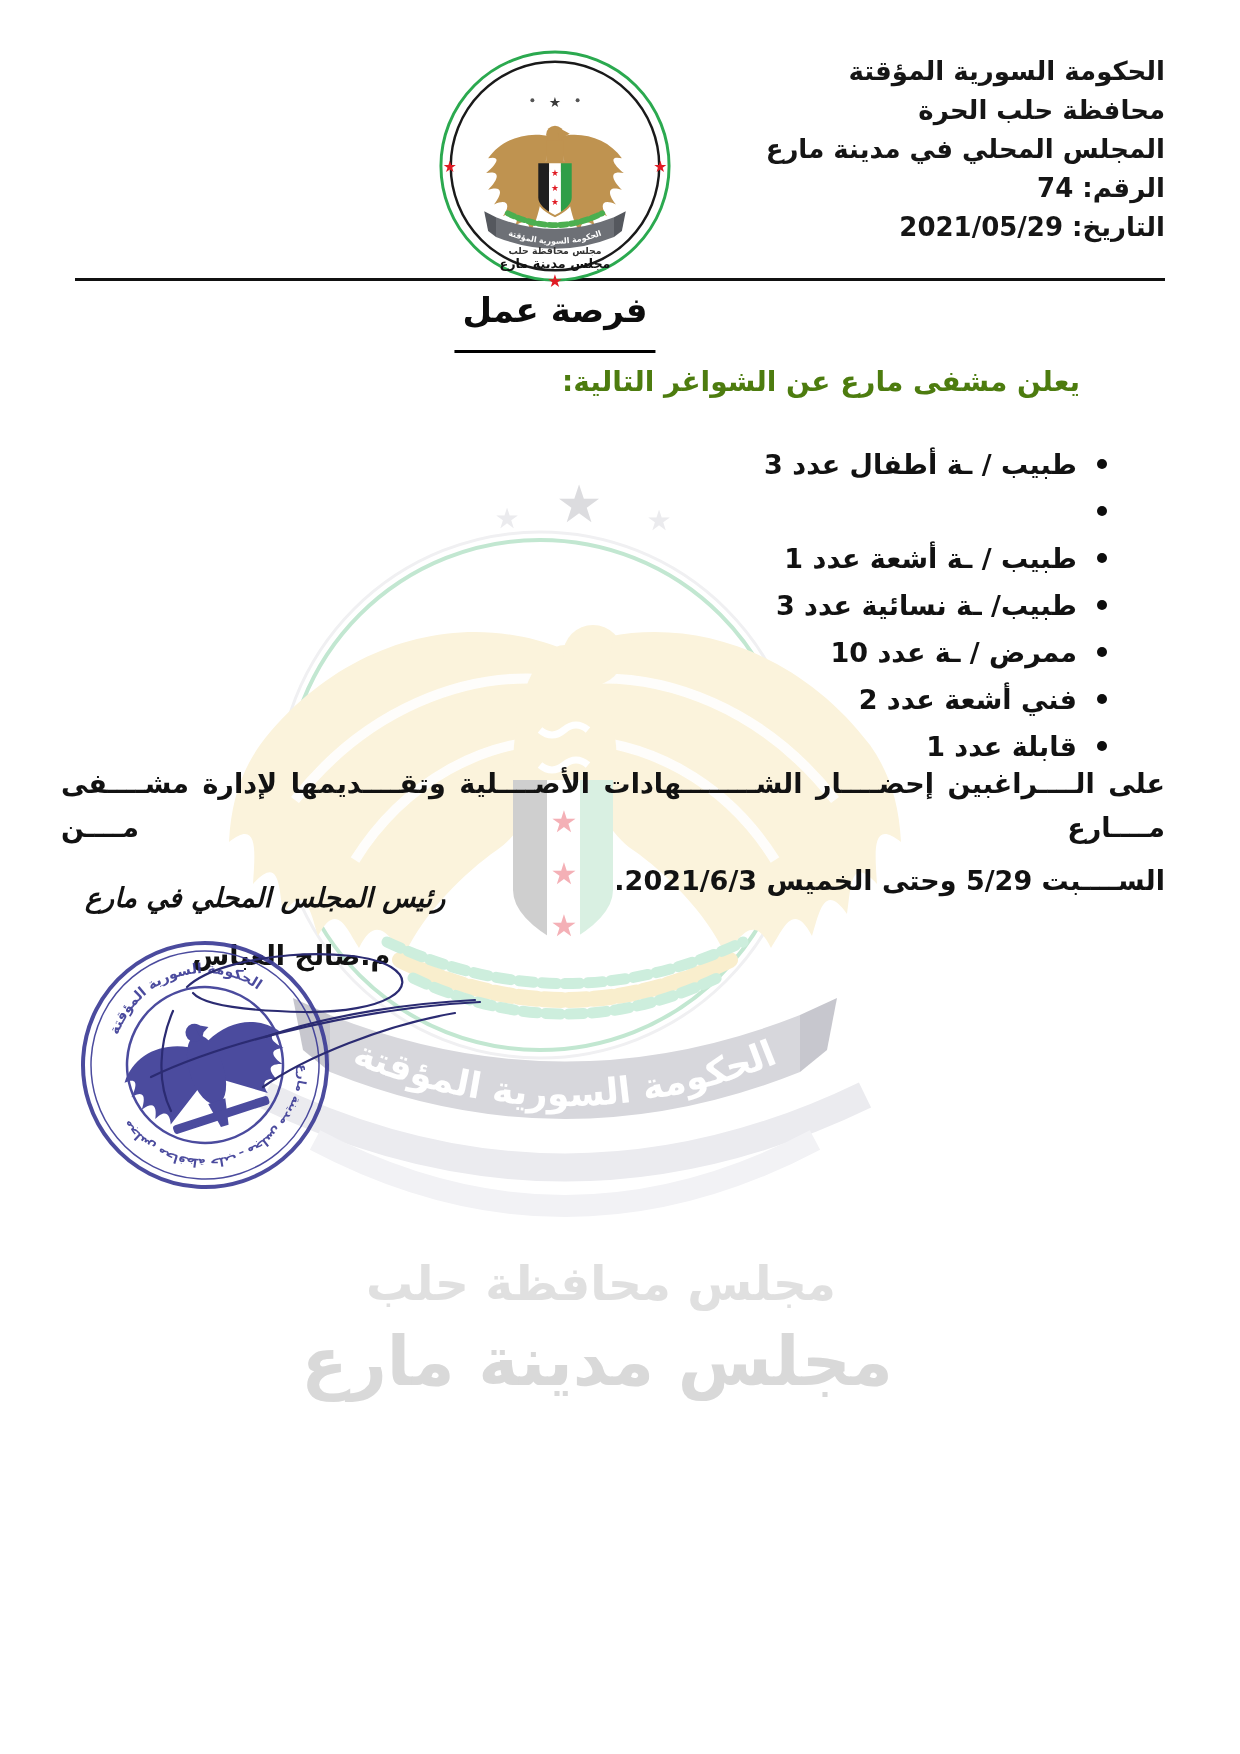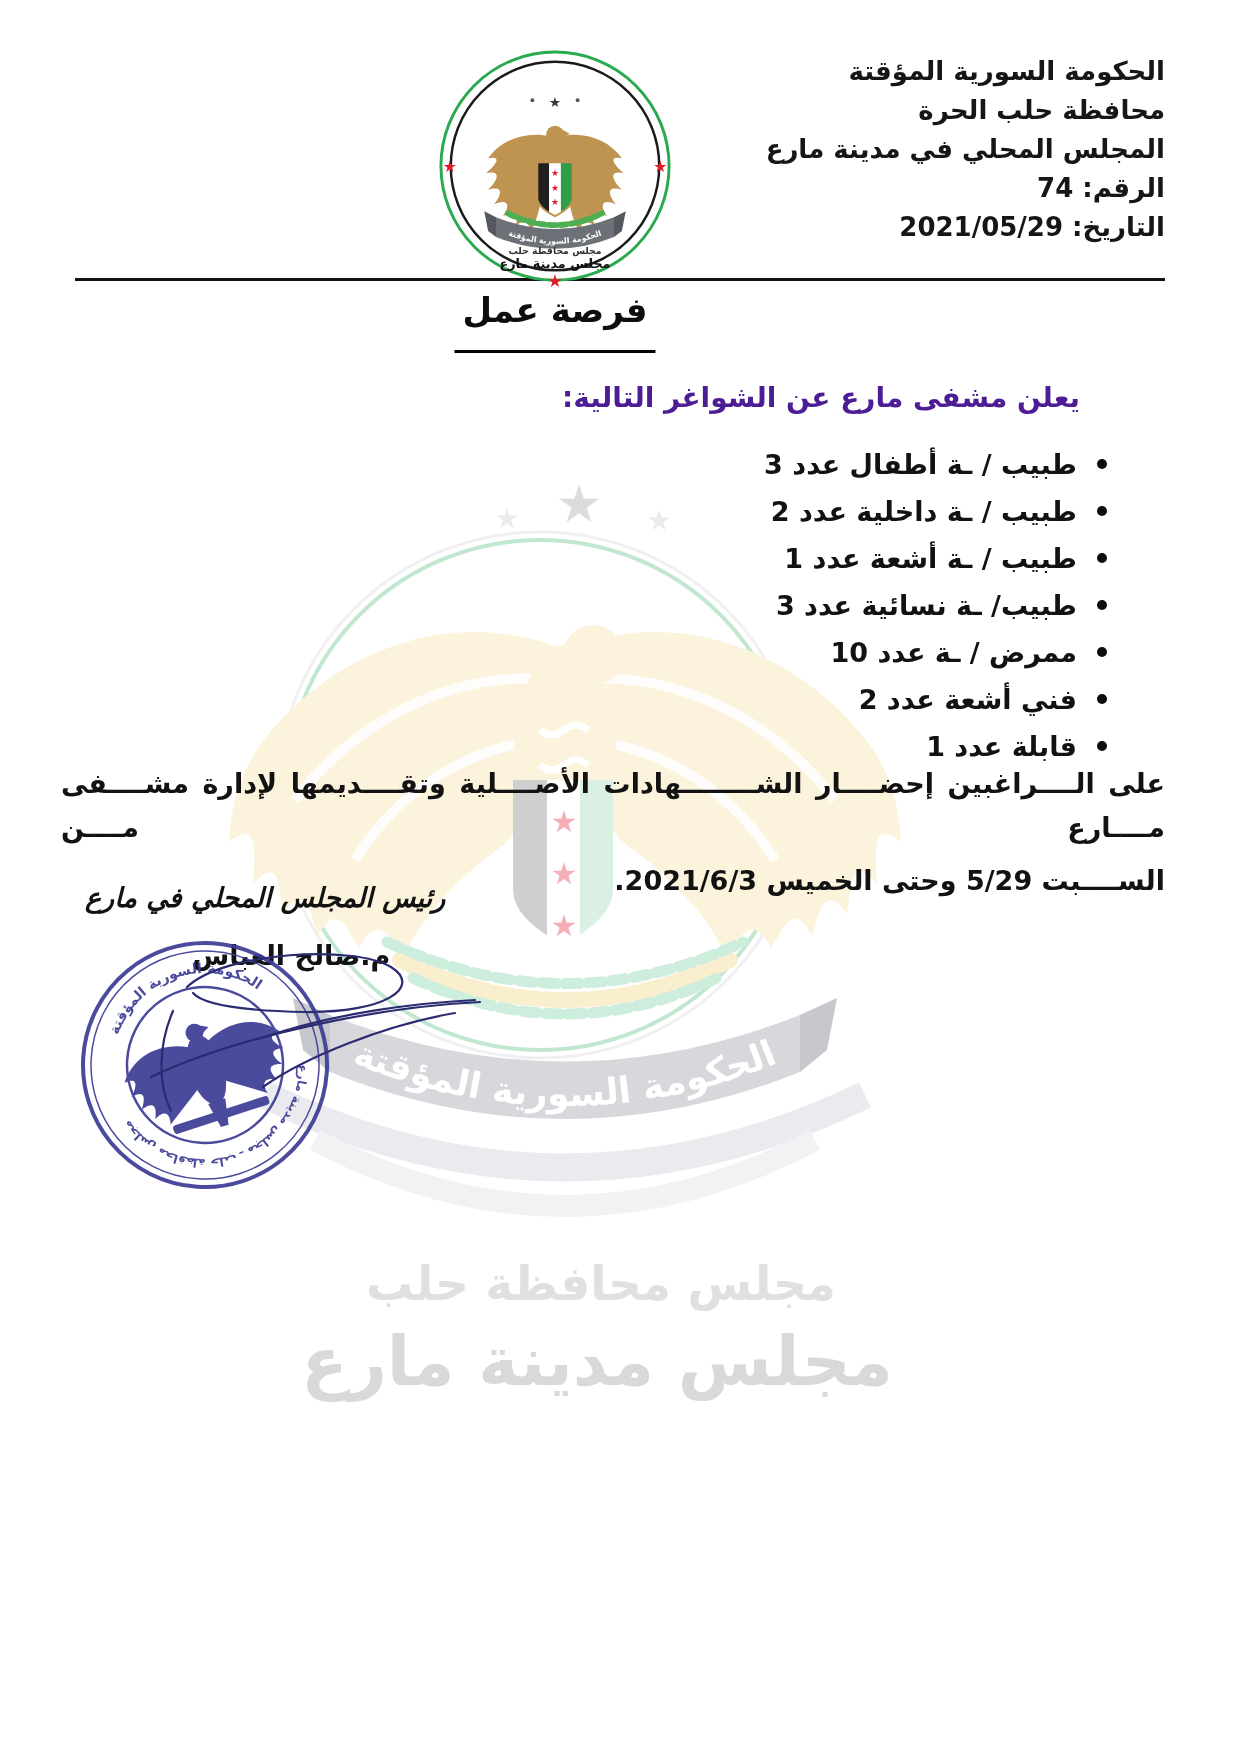--- a/index.html
+++ b/index.html
@@ -29,22 +29,22 @@
 
   .logo-svg{left:437px;top:48px;width:236px;height:246px;}
 
   .doc-title{
     left:555px;top:290px;transform:translateX(-50%);
     direction:rtl;font-weight:700;font-size:34px;color:#0d0d0d;
     border-bottom:3px solid #000;padding:0 8px 20px 8px;white-space:nowrap;
   }
 
   .intro{
-    right:160px;top:381px;direction:rtl;
-    font-weight:700;font-size:28px;color:#4c1d95;white-space:nowrap;
+    right:160px;top:365px;direction:rtl;
+    font-weight:700;font-size:28px;color:#4d7c0f;white-space:nowrap;
   }
 
   .vac-list{right:133px;top:447px;direction:rtl;}
   .vac-item{display:flex;align-items:center;direction:rtl;margin-bottom:13px;height:34px;}
   .vac-dot{width:10px;height:10px;border-radius:50%;background:#0d0d0d;margin-left:20px;flex:0 0 auto;}
   .vac-txt{font-weight:700;font-size:27px;color:#121212;white-space:nowrap;margin-left:26px;}
 
   .note{
     left:61px;right:75px;top:762px;direction:rtl;
     font-weight:700;font-size:27px;color:#121212;line-height:44px;
@@ -223,21 +223,20 @@
 
     <div class="abs intro">يعلن مشفى مارع عن الشواغر التالية:</div>
 
     <div class="abs vac-list">
       <div class="vac-item">
           <span class="vac-dot"></span>
           <span class="vac-txt">طبيب / ـة أطفال عدد 3</span>
         </div>
       <div class="vac-item">
           <span class="vac-dot"></span>
-          <span class="vac-txt">طبيب / ـة داخلية عدد 2</span>
         </div>
       <div class="vac-item">
           <span class="vac-dot"></span>
           <span class="vac-txt">طبيب / ـة أشعة عدد 1</span>
         </div>
       <div class="vac-item">
           <span class="vac-dot"></span>
           <span class="vac-txt">طبيب/ ـة نسائية عدد 3</span>
         </div>
       <div class="vac-item">

